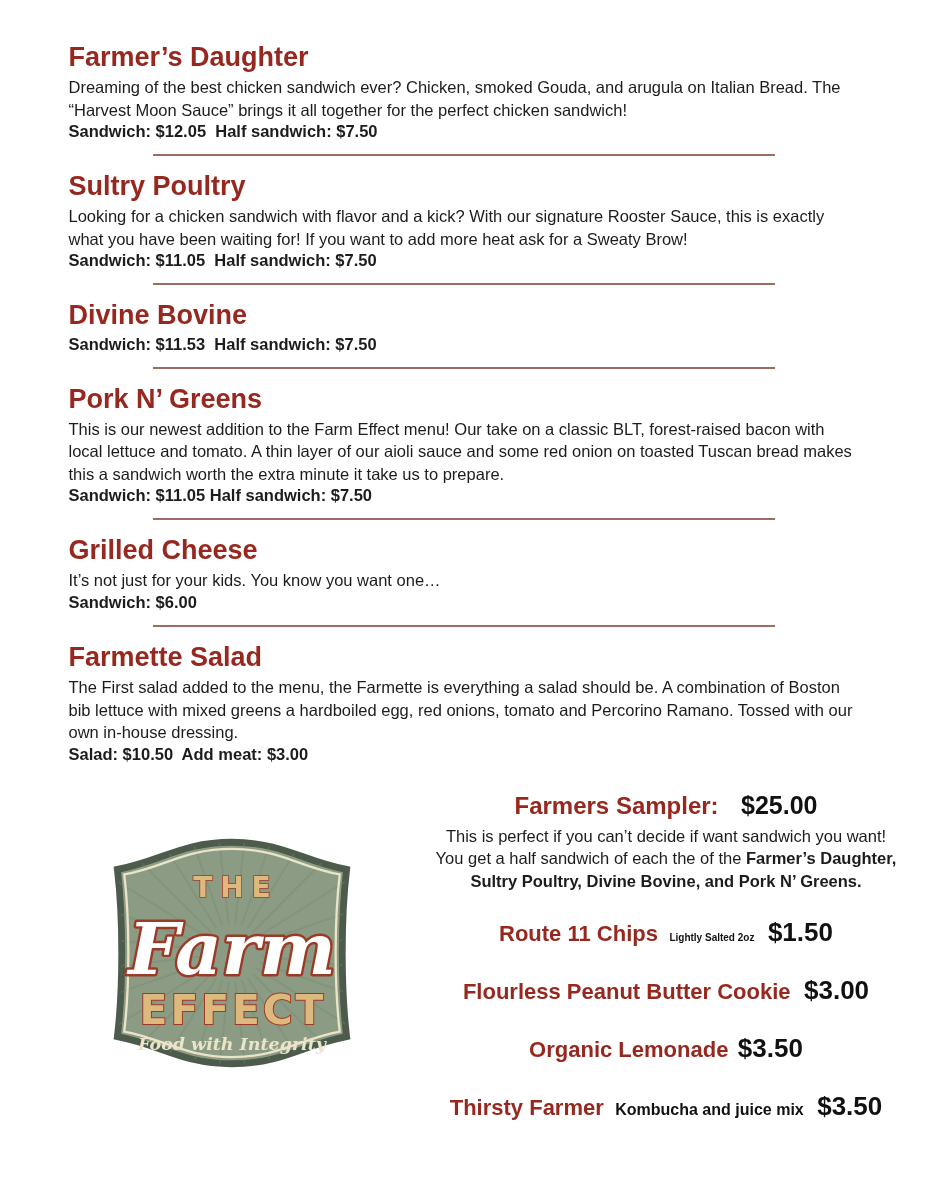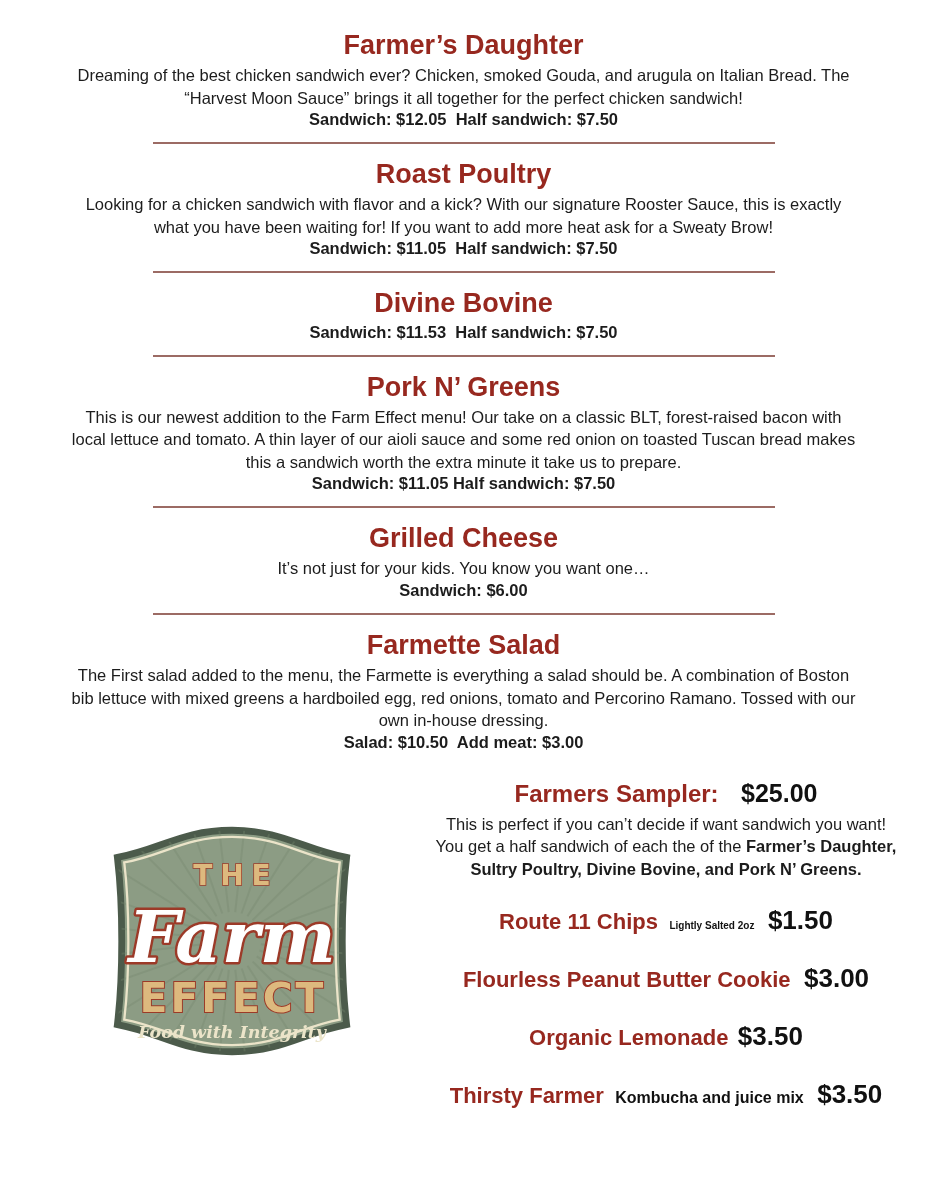--- a/index.html
+++ b/index.html
@@ -9,23 +9,23 @@
     width: 927px;
     height: 1200px;
     margin: 0 auto;
     background: #ffffff;
     font-family: "Liberation Sans", "DejaVu Sans", sans-serif;
     color: var(--body-text, #1c1c1c);
     overflow: hidden;
   }
   .menu {
     width: 790px;
-    margin: 4px auto;
+    margin: 16px auto;
     padding-top: 26px;
-    text-align: center;
+    text-align: left;
   }
   .section { margin-bottom: 0; }
   .section-title {
     font-size: 27px;
     font-weight: bold;
     color: var(--heading-red, #97281f);
     line-height: 1.15;
     margin-bottom: 3px;
   }
   .section-desc {
@@ -155,21 +155,21 @@
   <div class="menu">
 
     <div class="section">
       <div class="section-title">Farmer’s Daughter</div>
       <div class="section-desc">Dreaming of the best chicken sandwich ever? Chicken, smoked Gouda, and arugula on Italian Bread. The “Harvest Moon Sauce” brings it all together for the perfect chicken sandwich!</div>
       <div class="section-price">Sandwich: $12.05  Half sandwich: $7.50</div>
     </div>
     <div class="divider"></div>
 
     <div class="section">
-      <div class="section-title">Roast Poultry</div>
+      <div class="section-title">Sultry Poultry</div>
       <div class="section-desc">Looking for a chicken sandwich with flavor and a kick? With our signature Rooster Sauce, this is exactly what you have been waiting for! If you want to add more heat ask for a Sweaty Brow!</div>
       <div class="section-price">Sandwich: $11.05  Half sandwich: $7.50</div>
     </div>
     <div class="divider"></div>
 
     <div class="section">
       <div class="section-title">Divine Bovine</div>
       <div class="section-price">Sandwich: $11.53  Half sandwich: $7.50</div>
     </div>
     <div class="divider"></div>

